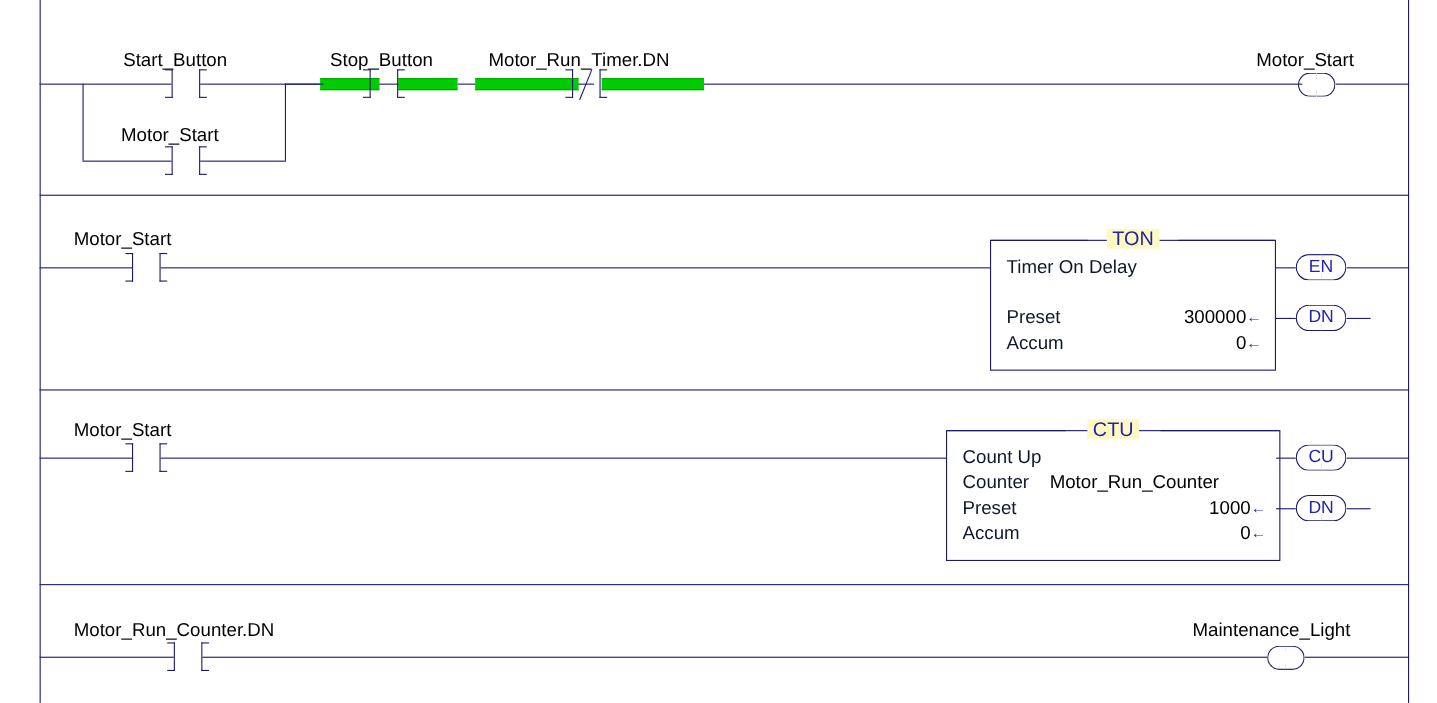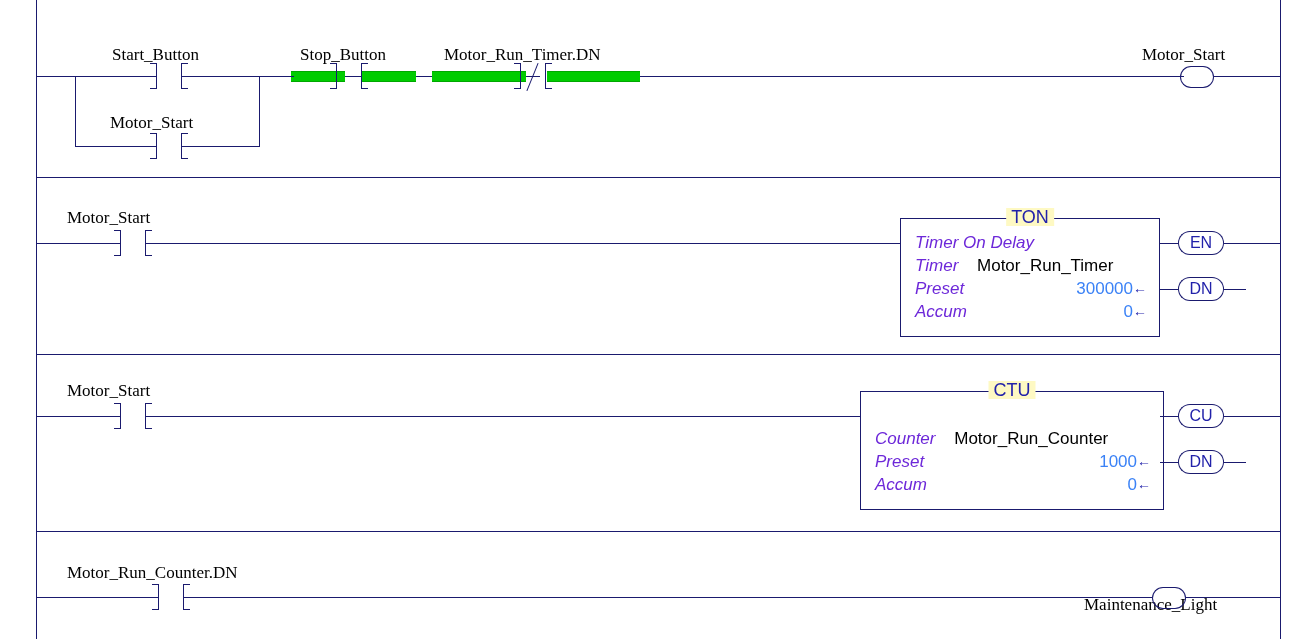--- a/index.html
+++ b/index.html
@@ -50,21 +50,20 @@
     border-bottom: 1px solid #00a800;
   }
 
   
   .tag-label {
     position: absolute;
     font-size: 17px;
     color: #000000;
     white-space: nowrap;
     line-height: 1;
-    font-family: Liberation Serif, serif;
   }
 
   
   .contact {
     position: absolute;
     width: 26px;
     height: 26px;
   }
   .contact .bar-l,
   .contact .bar-r {
@@ -156,29 +155,28 @@
     position: absolute;
     left: 14px;
     right: 12px;
     height: 23px;
     font-size: 17px;
     color: #2222aa;
     white-space: nowrap;
     line-height: 23px;
   }
   .fb-row .fb-key {
-    color: #6d28d9;
-    font-style: italic;
+    color: #0f172a;
   }
   .fb-row .fb-operand {
     color: #000000;
     margin-left: 14px;
   }
   .fb-row .fb-value {
-    color: #3b82f6;
+    color: #000000;
     position: absolute;
     right: 14px;
   }
   .fb-row .fb-arrow {
     position: absolute;
     right: 0;
     color: #2222aa;
     font-size: 14px;
   }
 
@@ -317,24 +315,20 @@
 
     <div class="fblock" style="left:900px; top:218px; width:260px; height:119px;">
       <span class="fb-title-line-l" style="left:0px; width:88px;"></span>
       <span class="fb-title-line-r" style="right:0px; width:88px;"></span>
       <span class="fb-title">TON</span>
 
       <div class="fb-row" style="top:12px;">
         <span class="fb-key">Timer On Delay</span>
       </div>
 
-      <div class="fb-row" style="top:35px;">
-        <span class="fb-key">Timer</span>
-        <span class="fb-operand">Motor_Run_Timer</span>
-      </div>
 
       <div class="fb-row" style="top:58px;">
         <span class="fb-key">Preset</span>
         <span class="fb-value">300000</span>
         <span class="fb-arrow">←</span>
       </div>
 
       <div class="fb-row" style="top:81px;">
         <span class="fb-key">Accum</span>
         <span class="fb-value">0</span>
@@ -372,20 +366,23 @@
       <span class="bar-r"></span>
       <span class="tick-rt"></span>
       <span class="tick-rb"></span>
     </div>
 
     <div class="fblock" style="left:860px; top:391px; width:304px; height:119px;">
       <span class="fb-title-line-l" style="left:0px; width:108px;"></span>
       <span class="fb-title-line-r" style="right:0px; width:108px;"></span>
       <span class="fb-title">CTU</span>
 
+      <div class="fb-row" style="top:12px;">
+        <span class="fb-key">Count Up</span>
+      </div>
 
       <div class="fb-row" style="top:35px;">
         <span class="fb-key">Counter</span>
         <span class="fb-operand">Motor_Run_Counter</span>
       </div>
 
       <div class="fb-row" style="top:58px;">
         <span class="fb-key">Preset</span>
         <span class="fb-value">1000</span>
         <span class="fb-arrow">←</span>
@@ -424,20 +421,20 @@
     <div class="tag-label" style="left:67px; top:564px;">Motor_Run_Counter.DN</div>
     <div class="contact" style="left:158px; top:584px;">
       <span class="bar-l"></span>
       <span class="tick-lt"></span>
       <span class="tick-lb"></span>
       <span class="bar-r"></span>
       <span class="tick-rt"></span>
       <span class="tick-rb"></span>
     </div>
 
-    <div class="tag-label" style="left:1084px; top:596px;text-align:center;">Maintenance_Light</div>
+    <div class="tag-label" style="left:1084px; top:564px;text-align:center;">Maintenance_Light</div>
     <div class="coil" style="left:1152px; top:587px;">
       <span class="arc-l"></span>
       <span class="arc-r"></span>
     </div>
   </div>
 
 </div>
 
 </body></html>

